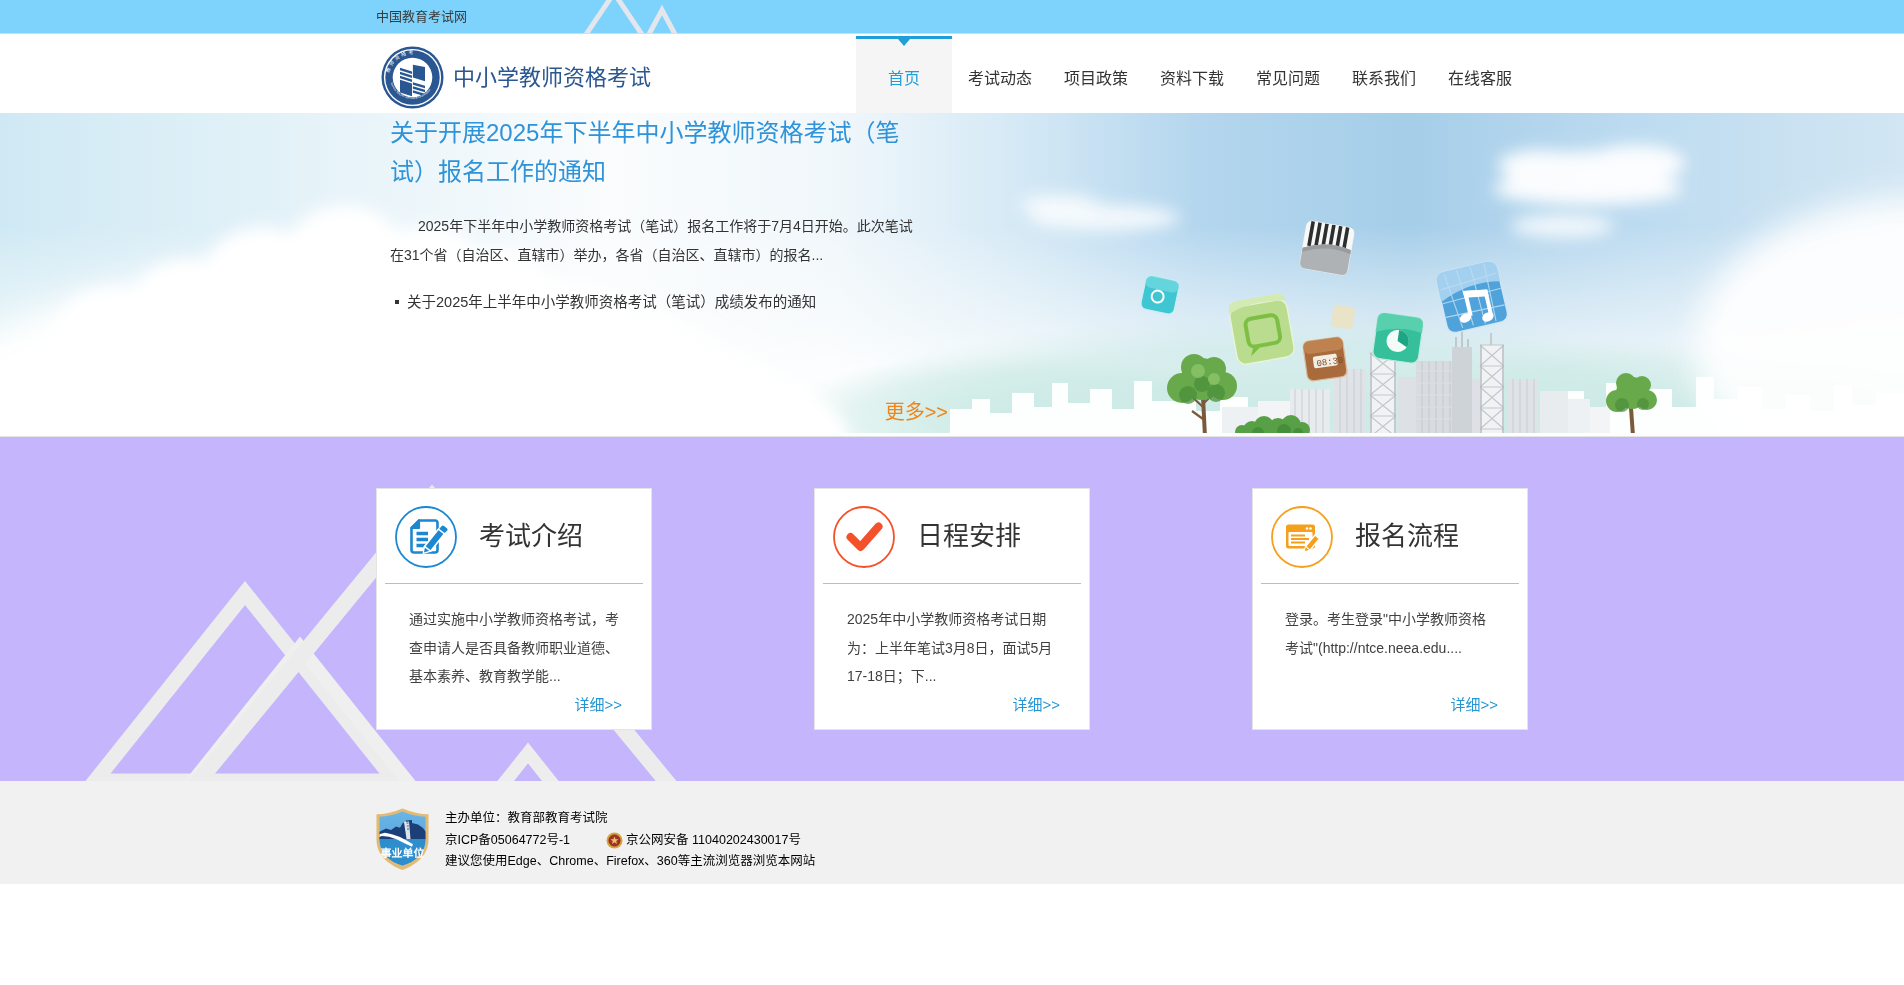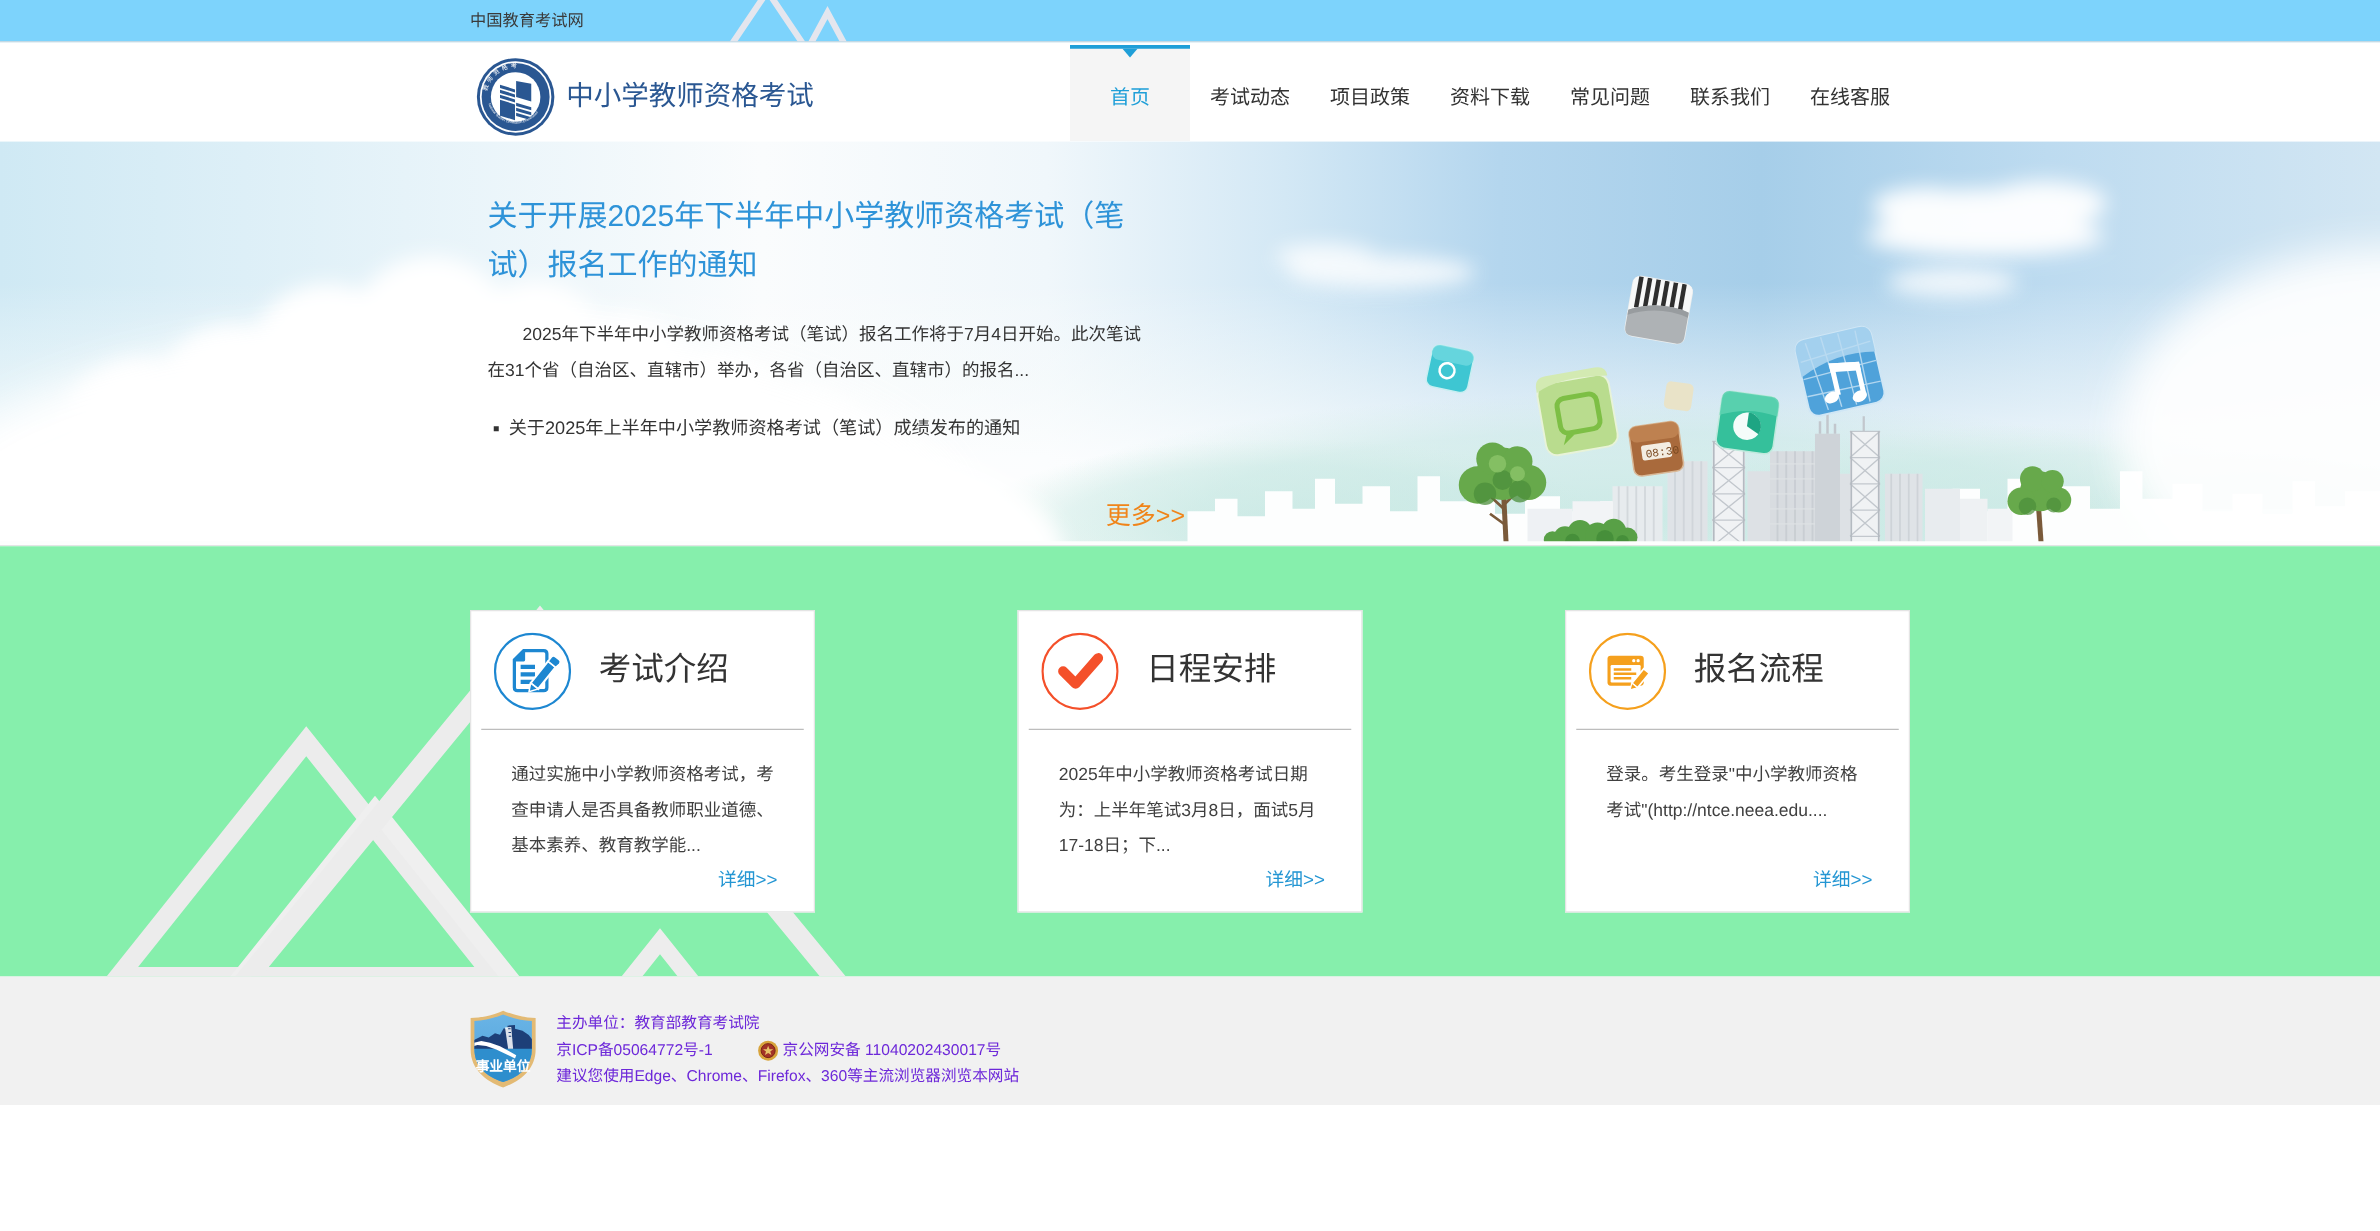--- a/index.html
+++ b/index.html
@@ -16,42 +16,42 @@
 .logo{position:absolute;left:5px;top:12px}
 .sitename{position:absolute;left:77px;top:25px;font-size:22px;color:#2a5792;letter-spacing:0px;white-space:nowrap}
 .nav{position:absolute;right:0;top:2px;height:77px;display:flex}
 .nav a{display:block;width:96px;height:77px;line-height:86px;text-align:center;font-size:16px;color:#333;text-decoration:none;position:relative}
 .nav a.on{background:#f5f5f5;color:#1f9fd8;border-top:3px solid #1f9fd8;line-height:80px}
 .nav a.on i{position:absolute;top:0;left:50%;margin-left:-6px;width:0;height:0;border-left:6px solid transparent;border-right:6px solid transparent;border-top:7px solid #1f9fd8}
 
 .banner{height:324px;position:relative;overflow:hidden;background:#fff}
 .banner>svg{position:absolute;top:0;left:0}
 .btext{position:absolute;left:390px;top:0;width:560px}
-.btitle{margin-top:41px;font-size:24px;line-height:39px;white-space:nowrap;font-weight:normal;color:#2e93d8;width:530px}
+.btitle{font-size:24px;line-height:39px;white-space:nowrap;font-weight:normal;color:#2e93d8;width:530px}
 .bpara{margin-top:21px;font-size:14px;line-height:29px;color:#333;white-space:nowrap}
 .blist{margin-top:17px;list-style:none}
 .blist li{font-size:14.5px;line-height:30px;color:#333;position:relative;padding-left:17px;white-space:nowrap}
 .blist li b{position:absolute;left:5px;top:13px;width:4px;height:4px;background:#333;font-weight:normal}
 .bmore{position:absolute;top:283px;left:500px;width:448px;text-align:right;font-size:20px;color:#f08419}
 
-.section{height:344px;position:relative;background:#86efac}
+.section{height:344px;position:relative;background:#c4b5fd}
 .section>svg.wm{position:absolute;top:0;left:0}
 .cards{position:absolute;left:50%;margin-left:-576px;top:51px;width:1152px;display:flex;justify-content:space-between}
 .card{width:276px;height:242px;background:#fff;border:1px solid #e4e4e4;position:relative}
 .card .cir{position:absolute;left:18px;top:17px}
 .card .ctt{position:absolute;left:102px;top:26px;font-size:26px;color:#333}
 .card .hr{position:absolute;left:8px;right:8px;top:94px;border-top:1px solid #bdbdbd}
 .card .body{position:absolute;left:32px;right:28px;top:116px;font-size:14px;line-height:28.5px;color:#404040}
 .card .det{position:absolute;right:29px;top:204px;font-size:15px;color:#2496d3}
 .card .btn{position:absolute;width:114px;height:31px;line-height:29px;text-align:center;font-size:15px;color:#333;border:1px solid #bfbfbf;background:linear-gradient(180deg,#efefef 0%,#fdfdfd 45%,#e0e0e0 100%);box-shadow:0 1px 2px rgba(0,0,0,.10);border-radius:1px}
 
 .footer{height:103px;background:#f1f1f1}
 .footer .wrap{padding-top:27px}
 .badge{position:absolute;left:0px;top:27px}
-.ftext{margin-left:69px;font-size:12.5px;line-height:21.5px;color:#6d28d9}
+.ftext{margin-left:69px;font-size:12.5px;line-height:21.5px;color:#000000}
 .ftext .l2{display:flex;align-items:center}
 .ftext .gab{margin-left:36px;display:inline-flex;align-items:center}
 .ftext .gab svg{margin-right:3px}
 </style>
 </head>
 <body>
 <div class="topbar">
   <svg width="1904" height="34" viewBox="0 0 1904 34" fill="none">
     <path d="M585,36 L614,-7 L643,36" stroke="#e4e6ee" stroke-width="5" fill="none"></path>
     <path d="M648,36 L662,10 L676,36" stroke="#e4e6ee" stroke-width="5" fill="none"></path>

